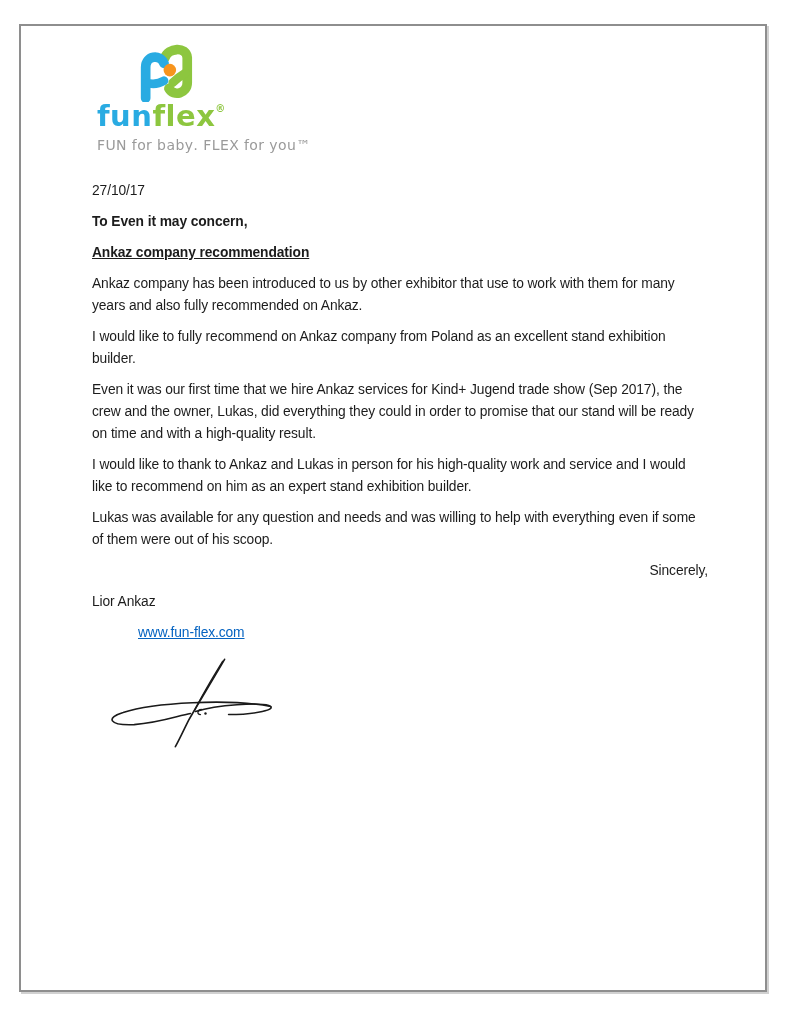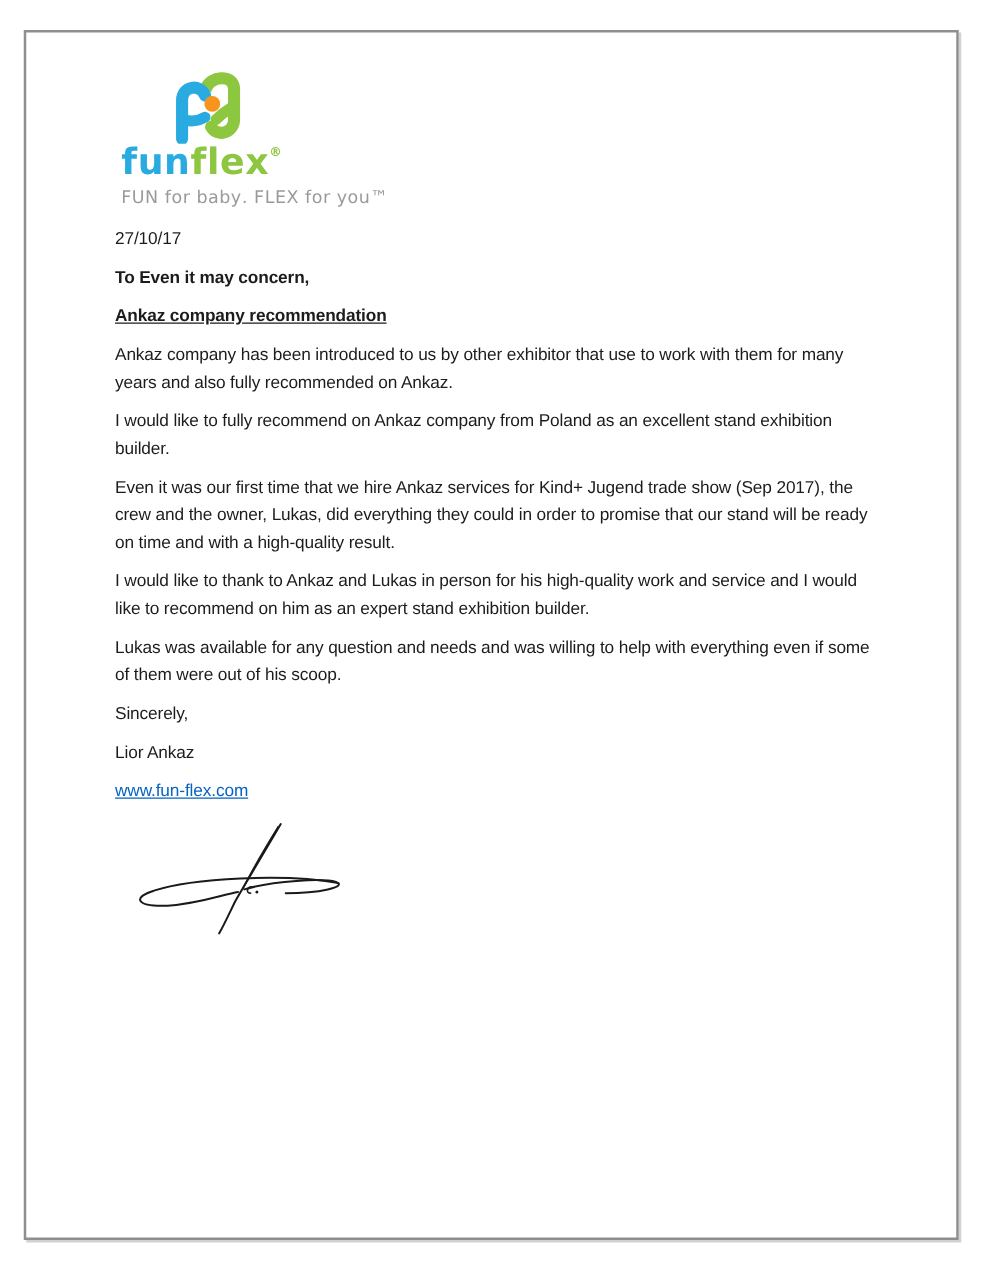--- a/index.html
+++ b/index.html
@@ -14,21 +14,21 @@
   }
   .page-border {
     position: absolute;
     left: 19px; top: 24px;
     width: 744px; height: 964px;
     border: 2px solid #8e8e8e;
     box-shadow: 2px 2px 0 rgba(0,0,0,0.18);
     pointer-events: none;
   }
   
-  .logo { position: absolute; left: 97px; top: 57px; }
+  .logo { position: absolute; left: 97px; top: 44px; }
   .logo-mark { display: block; margin-left: 30px; width: 76px; height: 58px; }
   .wordmark {
     font-family: "DejaVu Sans", sans-serif;
     font-weight: bold;
     font-size: 29px;
     line-height: 1;
     margin-top: 0px;
     letter-spacing: 0.5px;
   }
   .wordmark .fun  { color: #29abe2; }
@@ -49,24 +49,24 @@
     width: 616px;
     font-size: 13.8px;
     line-height: 22px;
     letter-spacing: -0.1px;
   }
   .content p { margin: 0 0 9px 0; }
   .date { margin: 0 0 9px 0; }
   .bold { font-weight: bold; }
   .salutation { margin-bottom: 8px; }
   .subject { margin-bottom: 32px; text-decoration: underline; }
-  .closing { margin-top: 14px; }
+  .closing { margin-top: 14px; text-align: right; }
   .closing, .signer, .signer-title { margin-bottom: 8px; }
   .website-line { margin-bottom: 0; }
-  .website-line a { color: #0563c1; text-decoration: underline; cursor: pointer; }
+  .website-line a { color: #0563c1; text-decoration: underline; cursor: pointer; margin-left: 46px; }
   .signature { display: block; margin: 14px 0 0 6px; width: 216px; height: 96px; }
 </style>
 </head>
 <body>
 
 <div class="page">
   <div class="page-border"></div>
 
   <header class="logo">
     <svg class="logo-mark" viewBox="0 0 76 60" fill="none" xmlns="http://www.w3.org/2000/svg">

